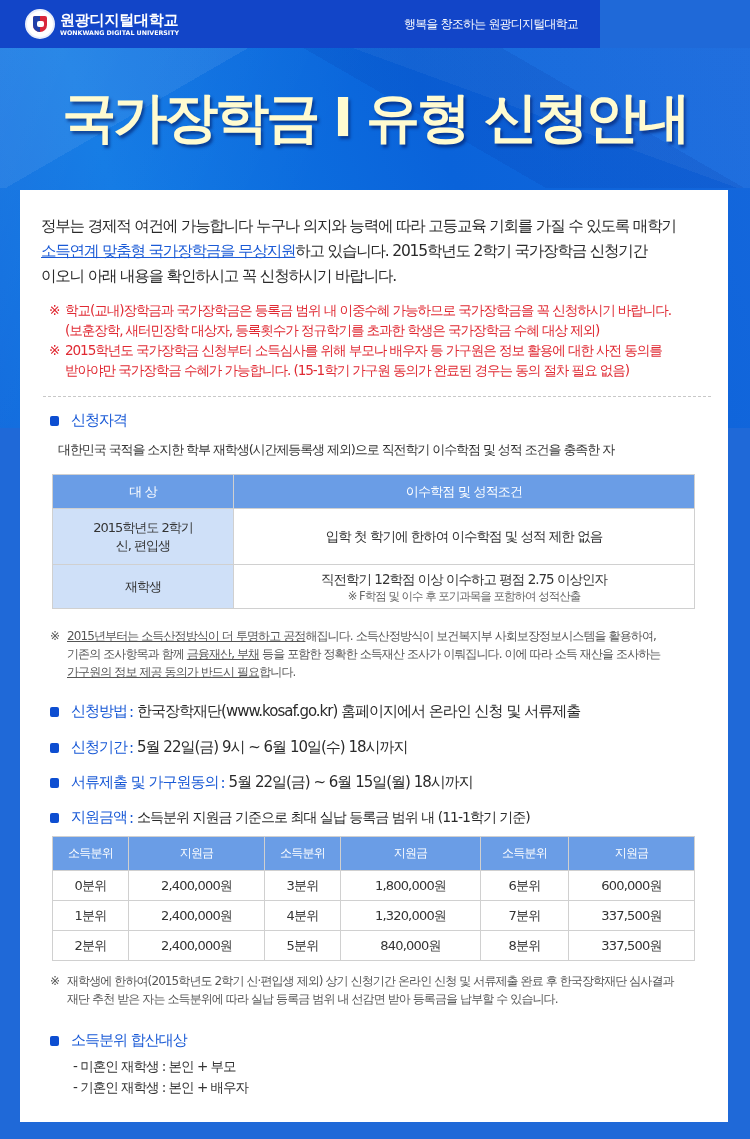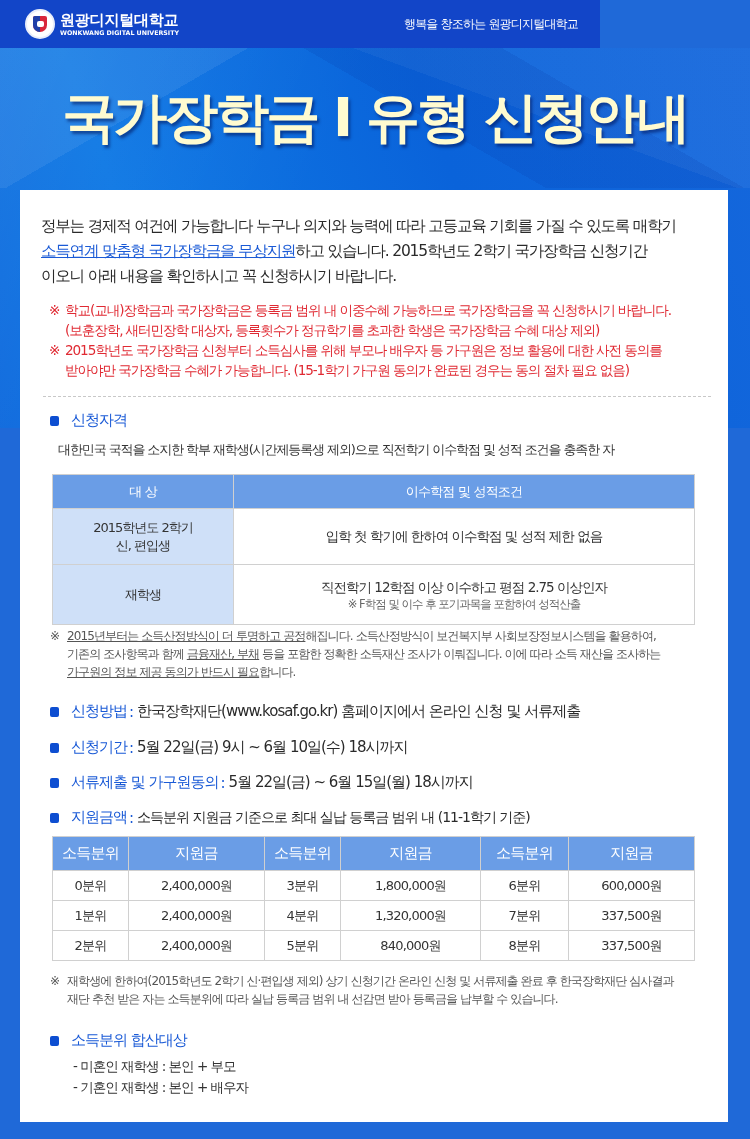--- a/index.html
+++ b/index.html
@@ -102,33 +102,33 @@
   .t1 {
     position: absolute; left: 52px; top: 474px; width: 643px; border-radius: 12px;
   }
   .t1 th {
     background: #6a9de6; color: #fff; font-weight: normal; font-size: 13px; height: 34px;
     border: 1px solid #d0d0d0; letter-spacing: -0.8px;
   }
   .t1 td { border: 1px solid #d0d0d0; text-align: center; font-size: 13px; color: #333; letter-spacing: -1px; }
   .t1 td.lab { background: #cfe0f8; width: 181px; line-height: 18px; }
   .t1 tr.r1 td { height: 56px; }
-  .t1 tr.r2 td { height: 60px; }
+  .t1 tr.r2 td { height: 44px; }
   .t1 .sub { font-size: 11.5px; color: #666; display: block; line-height: 16px; }
 
   .note {
     position: absolute; left: 50px; font-size: 12px; line-height: 18px; color: #555; letter-spacing: -0.9px;
     width: 660px; padding-left: 17px;
   }
   .note .mark { position: absolute; left: 0; top: 0; }
   .note u { text-decoration: underline; }
 
   .t2 { position: absolute; left: 52px; top: 836px; width: 643px; }
   .t2 th {
-    background: #6a9de6; color: #fff; font-weight: normal; font-size: 15px; height: 34px;
+    background: #6a9de6; color: #fff; font-weight: normal; font-size: 12px; height: 34px;
     border: 1px solid #d0d0d0; letter-spacing: -0.8px;
   }
   .t2 td { border: 1px solid #d0d0d0; text-align: center; font-size: 13px; color: #333; height: 30px; letter-spacing: -0.8px; }
 
   .sub-list {
     position: absolute; left: 73px; top: 1056px; font-size: 13.5px; line-height: 21px; color: #333; letter-spacing: -1px;
   }
 </style>
 </head>
 <body>

